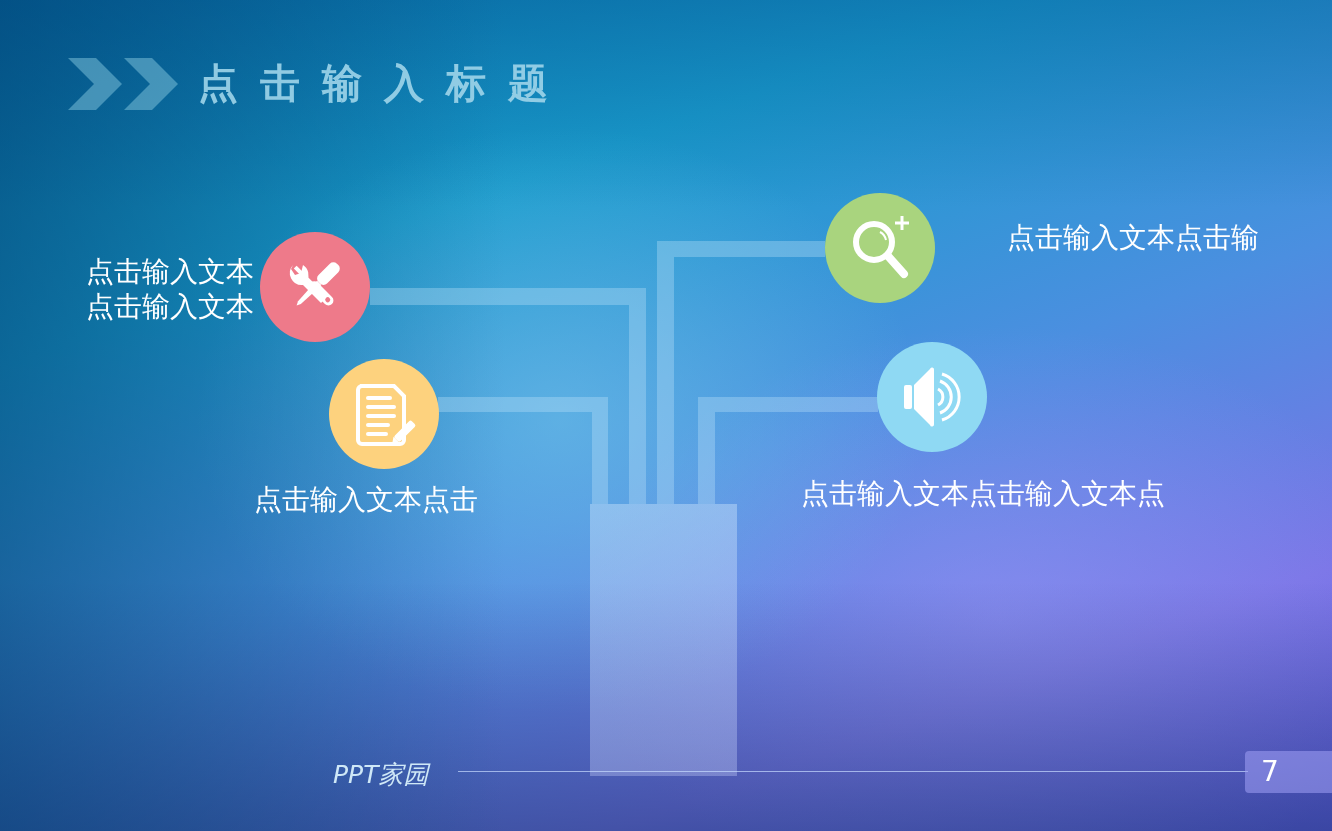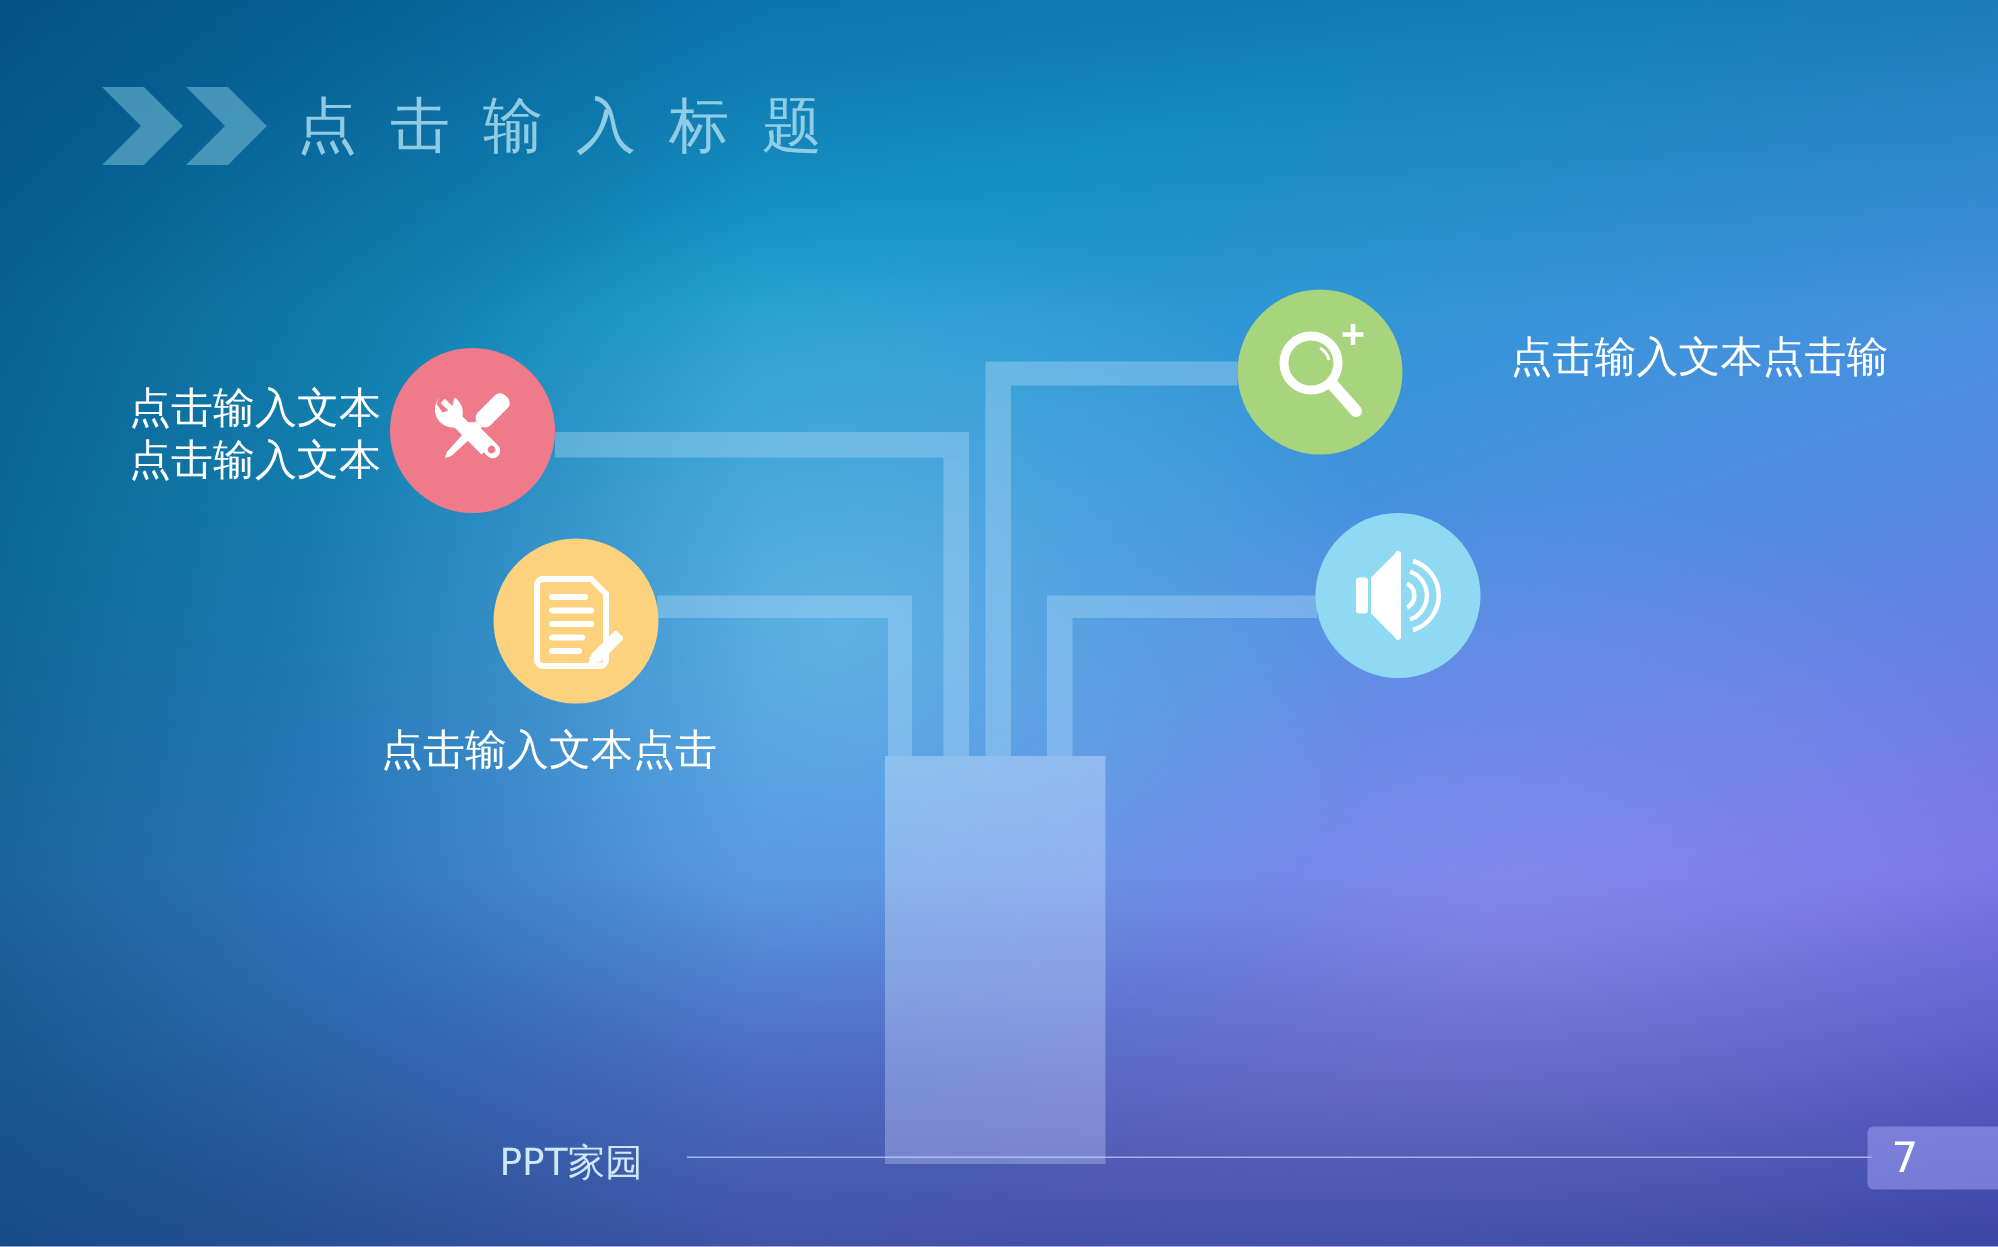--- a/index.html
+++ b/index.html
@@ -16,37 +16,37 @@
     background:
       linear-gradient(90deg, rgba(0,60,110,0.55) 0%, rgba(0,60,110,0) 38%),
       linear-gradient(0deg, rgba(0,40,90,0.45) 0%, rgba(0,40,90,0) 30%),
       linear-gradient(180deg, rgba(0,70,140,0.35) 0%, rgba(0,70,140,0) 25%);
   }
   .chev {
     position: absolute; top: 58px; width: 54px; height: 52px;
   }
   .title {
     position: absolute; left: 198px; top: 56px; font-size: 40px; color: #9fd5ea;
-    letter-spacing: 22px; font-weight: 400; white-space: nowrap; opacity: 0.9;
+    letter-spacing: 22px; font-weight: 700; white-space: nowrap; opacity: 0.9;
   }
   .conn { position: absolute; background: rgba(190,225,250,0.35); }
   .trunk {
     position: absolute; left: 590px; top: 504px; width: 147px; height: 272px;
     background: linear-gradient(180deg, rgba(200,225,250,0.45), rgba(190,200,245,0.38));
   }
   .circle {
     position: absolute; width: 110px; height: 110px; border-radius: 50%;
     display: flex; align-items: center; justify-content: center;
   }
   .circle svg { width: 72px; height: 72px; }
   .txt {
     position: absolute; color: #ffffff; font-size: 28px; line-height: 35px; white-space: nowrap;
   }
   .footer-brand {
-    position: absolute; left: 333px; top: 758px; font-size: 25px; color: #cfe8f7;
+    position: absolute; left: 333px; top: 758px; font-size: 25px; color: #cfe8f7; font-style: italic;
   }
   .footer-line {
     position: absolute; left: 458px; top: 771px; width: 790px; height: 1px; background: rgba(200,220,255,0.7);
   }
   .page-box {
     position: absolute; left: 1245px; top: 751px; width: 87px; height: 42px;
     background: rgba(160,160,245,0.55); border-radius: 4px 0 0 4px;
   }
   .page-num {
     position: absolute; left: 16px; top: 4px; font-size: 28px; color: #ffffff;
@@ -139,19 +139,20 @@
 <div class="circle" style="left:877px; top:342px; background:#8fd9f3;">
   <svg viewBox="0 0 72 72">
     <rect x="8" y="24" width="8" height="24" rx="2" fill="#fff"></rect>
     <path d="M18 24 l16 -16 a2 2 0 0 1 4 1 v54 a2 2 0 0 1 -4 1 l-16 -16z" fill="#fff"></path>
     <path d="M42 28 a9 9 0 0 1 0 16" fill="none" stroke="#fff" stroke-width="3"></path>
     <path d="M44 20 a17 17 0 0 1 0 32" fill="none" stroke="#fff" stroke-width="3"></path>
     <path d="M46 13 a24 24 0 0 1 0 46" fill="none" stroke="#fff" stroke-width="3"></path>
   </svg>
 </div>
 <div class="txt" style="left:801px; top:476px;">
+  <div>点击输入文本点击输入文本点</div>
 </div>
 
 <div class="footer-brand">PPT家园</div>
 <div class="footer-line"></div>
 <div class="page-box">
   <span class="page-num">7</span>
 </div>
 
 </body></html>

